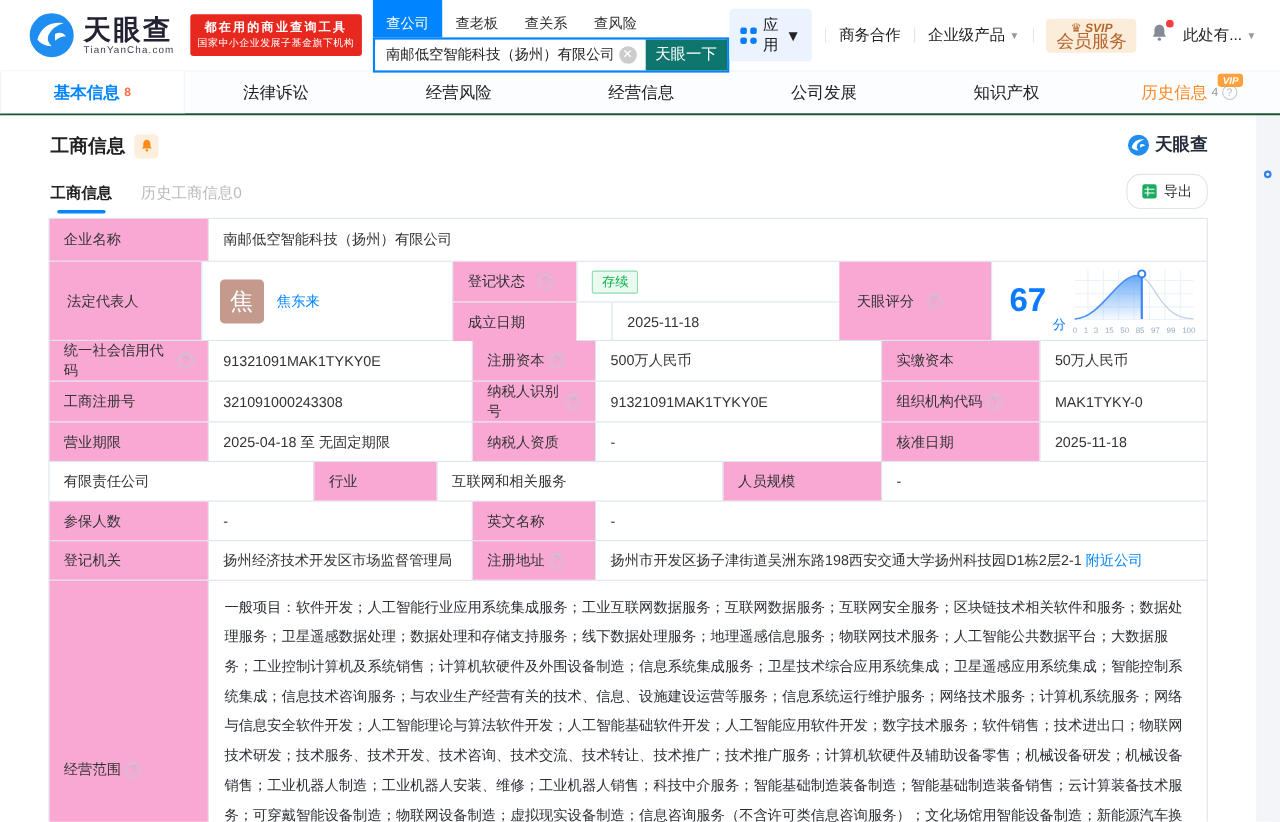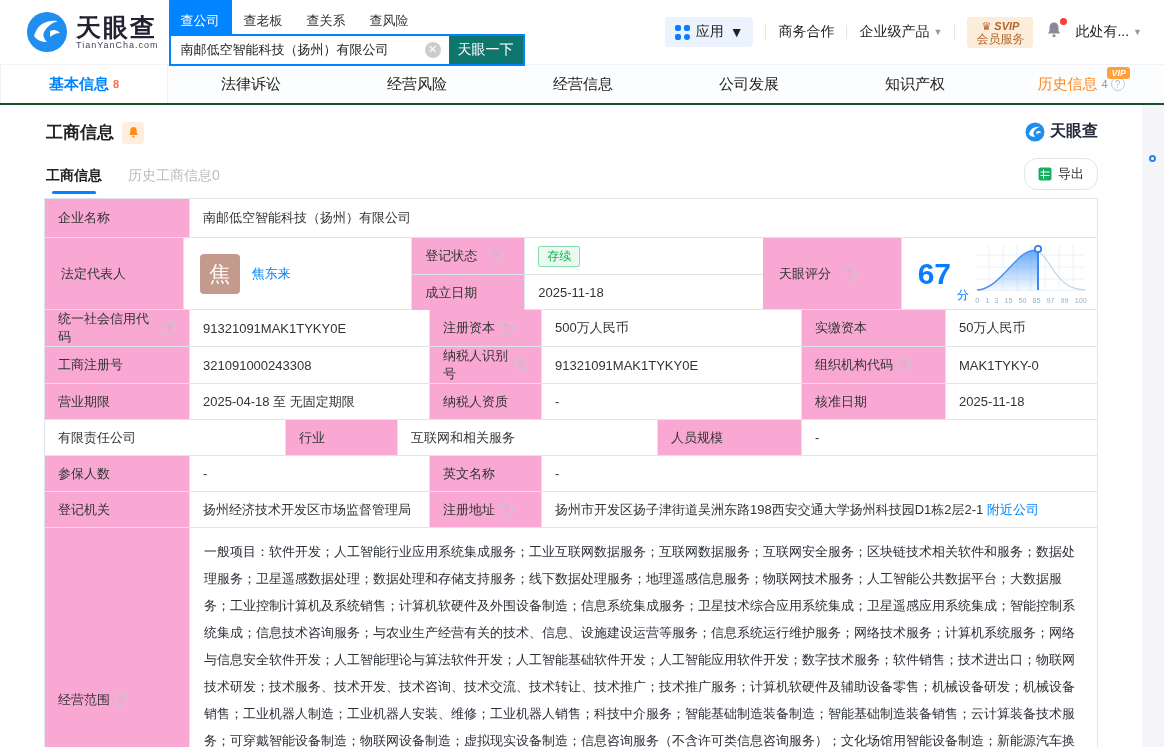--- a/index.html
+++ b/index.html
@@ -29,21 +29,21 @@
   .apps-btn { display:flex; align-items:center; gap:6px; background:#eaf3fe; border-radius:4px; padding:6px 10px; cursor:pointer;}
   .apps-btn span { font-size:14px; color:#222; }
   .grid-icon { width:15px; height:15px; display:grid; grid-template-columns:6px 6px; grid-template-rows:6px 6px; gap:3px;}
   .grid-icon i { background:#0b7bff; border-radius:2px; }
   .grid-icon i:last-child { border-radius:50%; }
   .caret { font-size:9px; color:#999; }
   .vdiv { width:1px; height:14px; background:#e3e5e9; }
   .hdr-link { font-size:14px; color:#222; cursor:pointer; white-space:nowrap;}
   .svip { background:#fcecda; border-radius:4px; padding:3px 9px; text-align:center; cursor:pointer;}
   .svip .s1 { font-size:11px; font-weight:bold; font-style:italic; color:#b4652b; line-height:13px;}
-  .svip .s2 { font-size:12px; color:#b4652b; line-height:12px; white-space:nowrap;}
+  .svip .s2 { font-size:16px; color:#b4652b; line-height:12px; white-space:nowrap;}
   .bell-wrap { position:relative; cursor:pointer; }
   .red-dot { position:absolute; top:-3px; right:-4px; width:7px; height:7px; border-radius:50%; background:#f53f3f; }
   .user-item { display:flex; align-items:center; gap:4px; cursor:pointer;}
 
   
   .nav { display:flex; height:41px; background:#fcfdfe; border-top:1px solid #f1f3f6; border-bottom:2px solid #14532d;}
   .nav-tab { flex:1; display:flex; align-items:center; justify-content:center; gap:3px; font-size:15px; color:#222; cursor:pointer; position:relative;}
   .nav-tab.active { background:#fff; color:#0084ff; font-weight:bold; border-left:1px solid #eef1f5; border-right:1px solid #eef1f5;}
   .nav-count { font-size:11px; color:#ff6a45; margin-left:1px;}
   .nav-count.gray { color:#999; }
@@ -78,21 +78,21 @@
   .cell { display:flex; align-items:center; padding:0 13px; min-height:35px; }
   .cell + .cell { border-left:1px solid #dde4ec; }
   .lbl { background:#f9a8d4; color:#333; gap:4px; }
   .w-l1{width:144px;} .w-v1{width:240px;} .w-l2{width:112px;} .w-v2{width:260px;} .w-l3{width:144px;} .w-v3{flex:1;}
   .grow { flex:1; }
   .r1 { height:38px; }
   .r2 { height:72px; }
   .r2 .cell { height:100%;padding-left:16px; }
   .mid-col { width:372px; padding:0; display:block; border-left:1px solid #dde4ec;}
   .sub-row { display:flex; height:36px; }
-  .sub-row + .sub-row { border-top:1px solid #dde4ec; }
+  .sub-row + .sub-row { border-top:1px solid #dde4ec;gap:32px; }
   .scell { display:flex; align-items:center; padding:0 13px; }
   .scell + .scell { border-left:1px solid #dde4ec; }
   .sw-l{width:112px;} .sw-v{flex:1;}
   .help { width:14px; height:14px; border:1px solid #c3c9d2; border-radius:50%; color:#b6bdc7; font-size:10px;
      display:inline-flex; align-items:center; justify-content:center; flex:none; cursor:pointer;}
   .help::after { content:"?"; }
   .link { color:#0084ff; cursor:pointer; text-decoration:none; }
   .avatar { width:40px; height:40px; border-radius:4px; background:#c49a8c; color:#fff; font-size:21px;
      display:flex; align-items:center; justify-content:center; margin-right:12px; flex:none;}
   .status-badge { background:#eafaf1; border:1px solid #8adcab; color:#0bb24c; font-size:12px; padding:1px 8px; border-radius:2px;}
@@ -112,20 +112,24 @@
   <div class="logo">
     <svg width="42" height="42" viewBox="0 0 42 42">
       <circle cx="21" cy="21" r="20" fill="#1f8ef0"></circle>
       <path d="M8,25 Q13,8 32,10 Q22,13 18,21 Q16,26 21,31 Q12,31 8,25 Z" fill="#fff"></path>
       <path d="M24,20 q6,-3 10,2 q-5,0 -10,4 Z" fill="#fff"></path>
     </svg>
     <div class="logo-txt">
       <div class="cn">天眼查</div>
       <div class="en">TianYanCha.com</div>
     </div>
+  </div>
+  <div class="slogan">
+    <div class="l1">都在用的商业查询工具</div>
+    <div class="l2">国家中小企业发展子基金旗下机构</div>
   </div>
 
   <div class="search-wrap">
     <div class="search-tabs">
       <div class="search-tab active">查公司</div>
       <div class="search-tab">查老板</div>
       <div class="search-tab">查关系</div>
       <div class="search-tab">查风险</div>
     </div>
     <div class="search-box">

